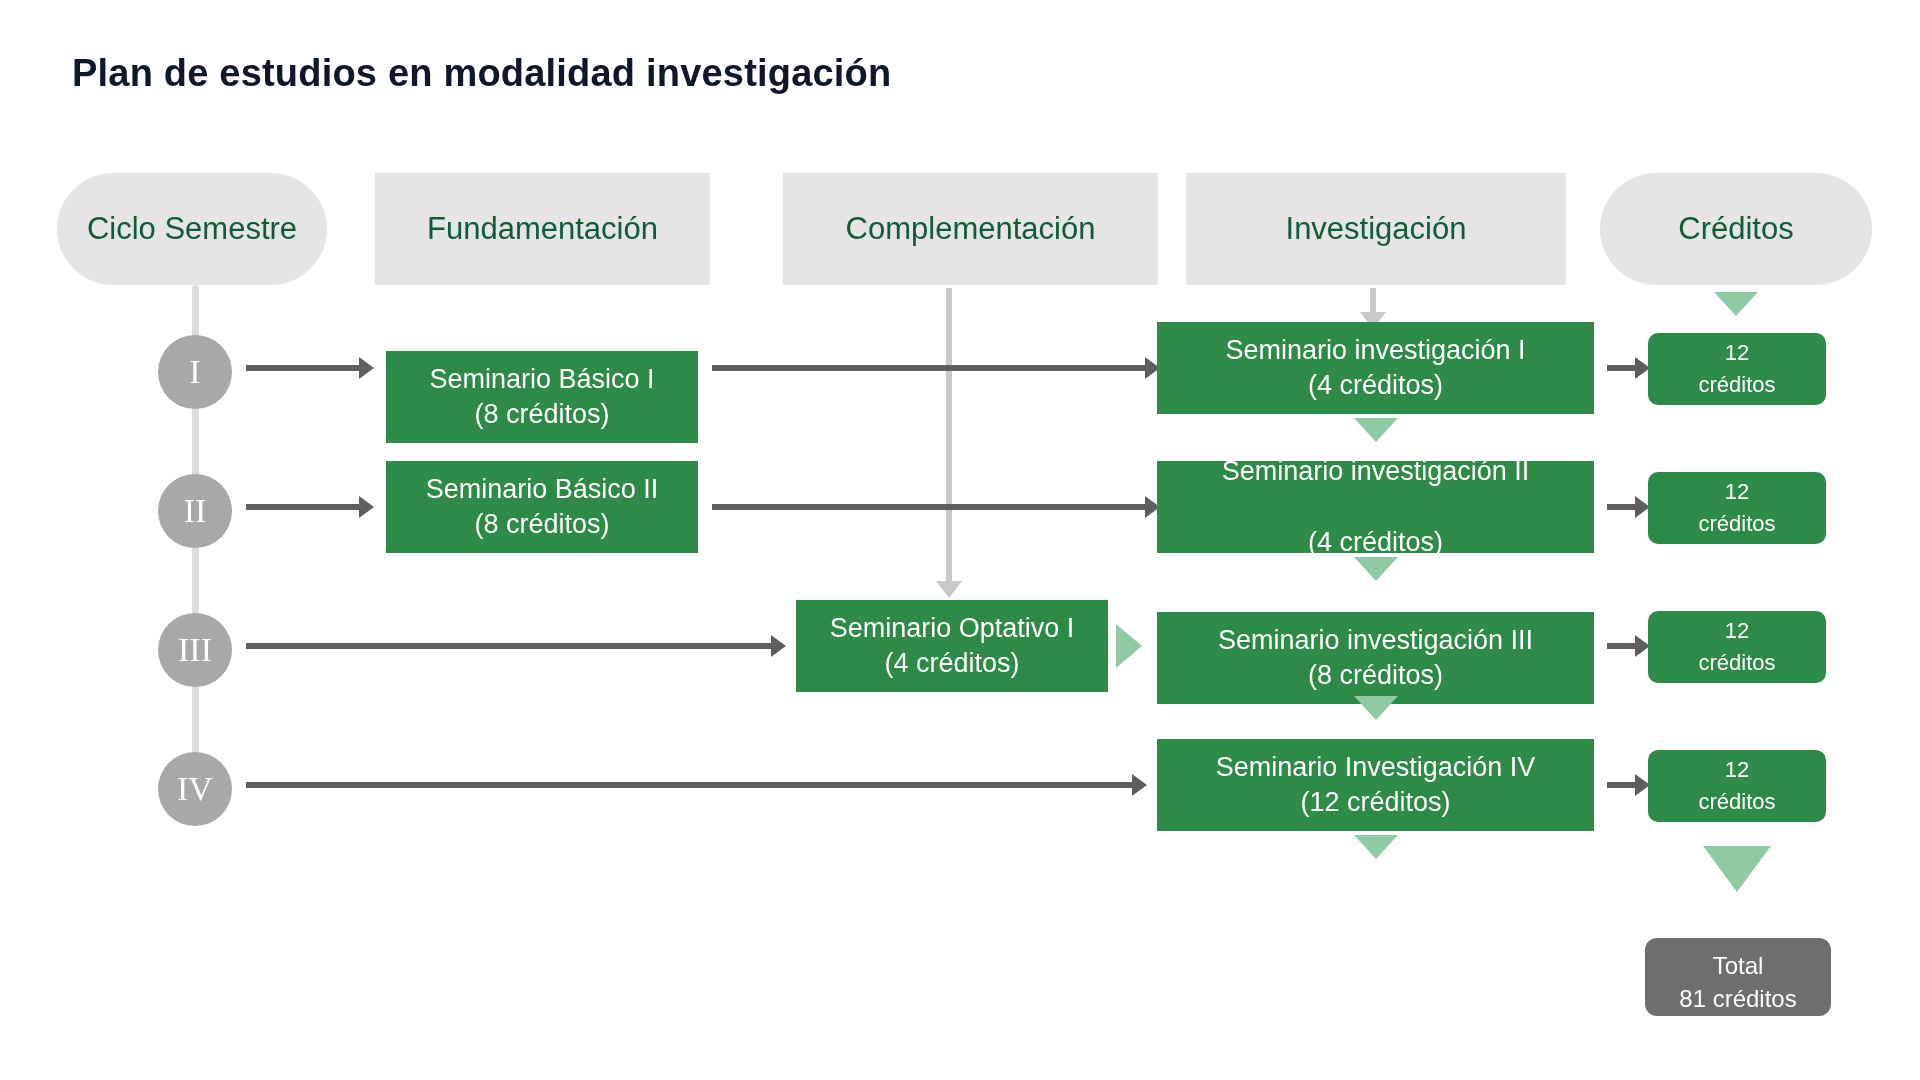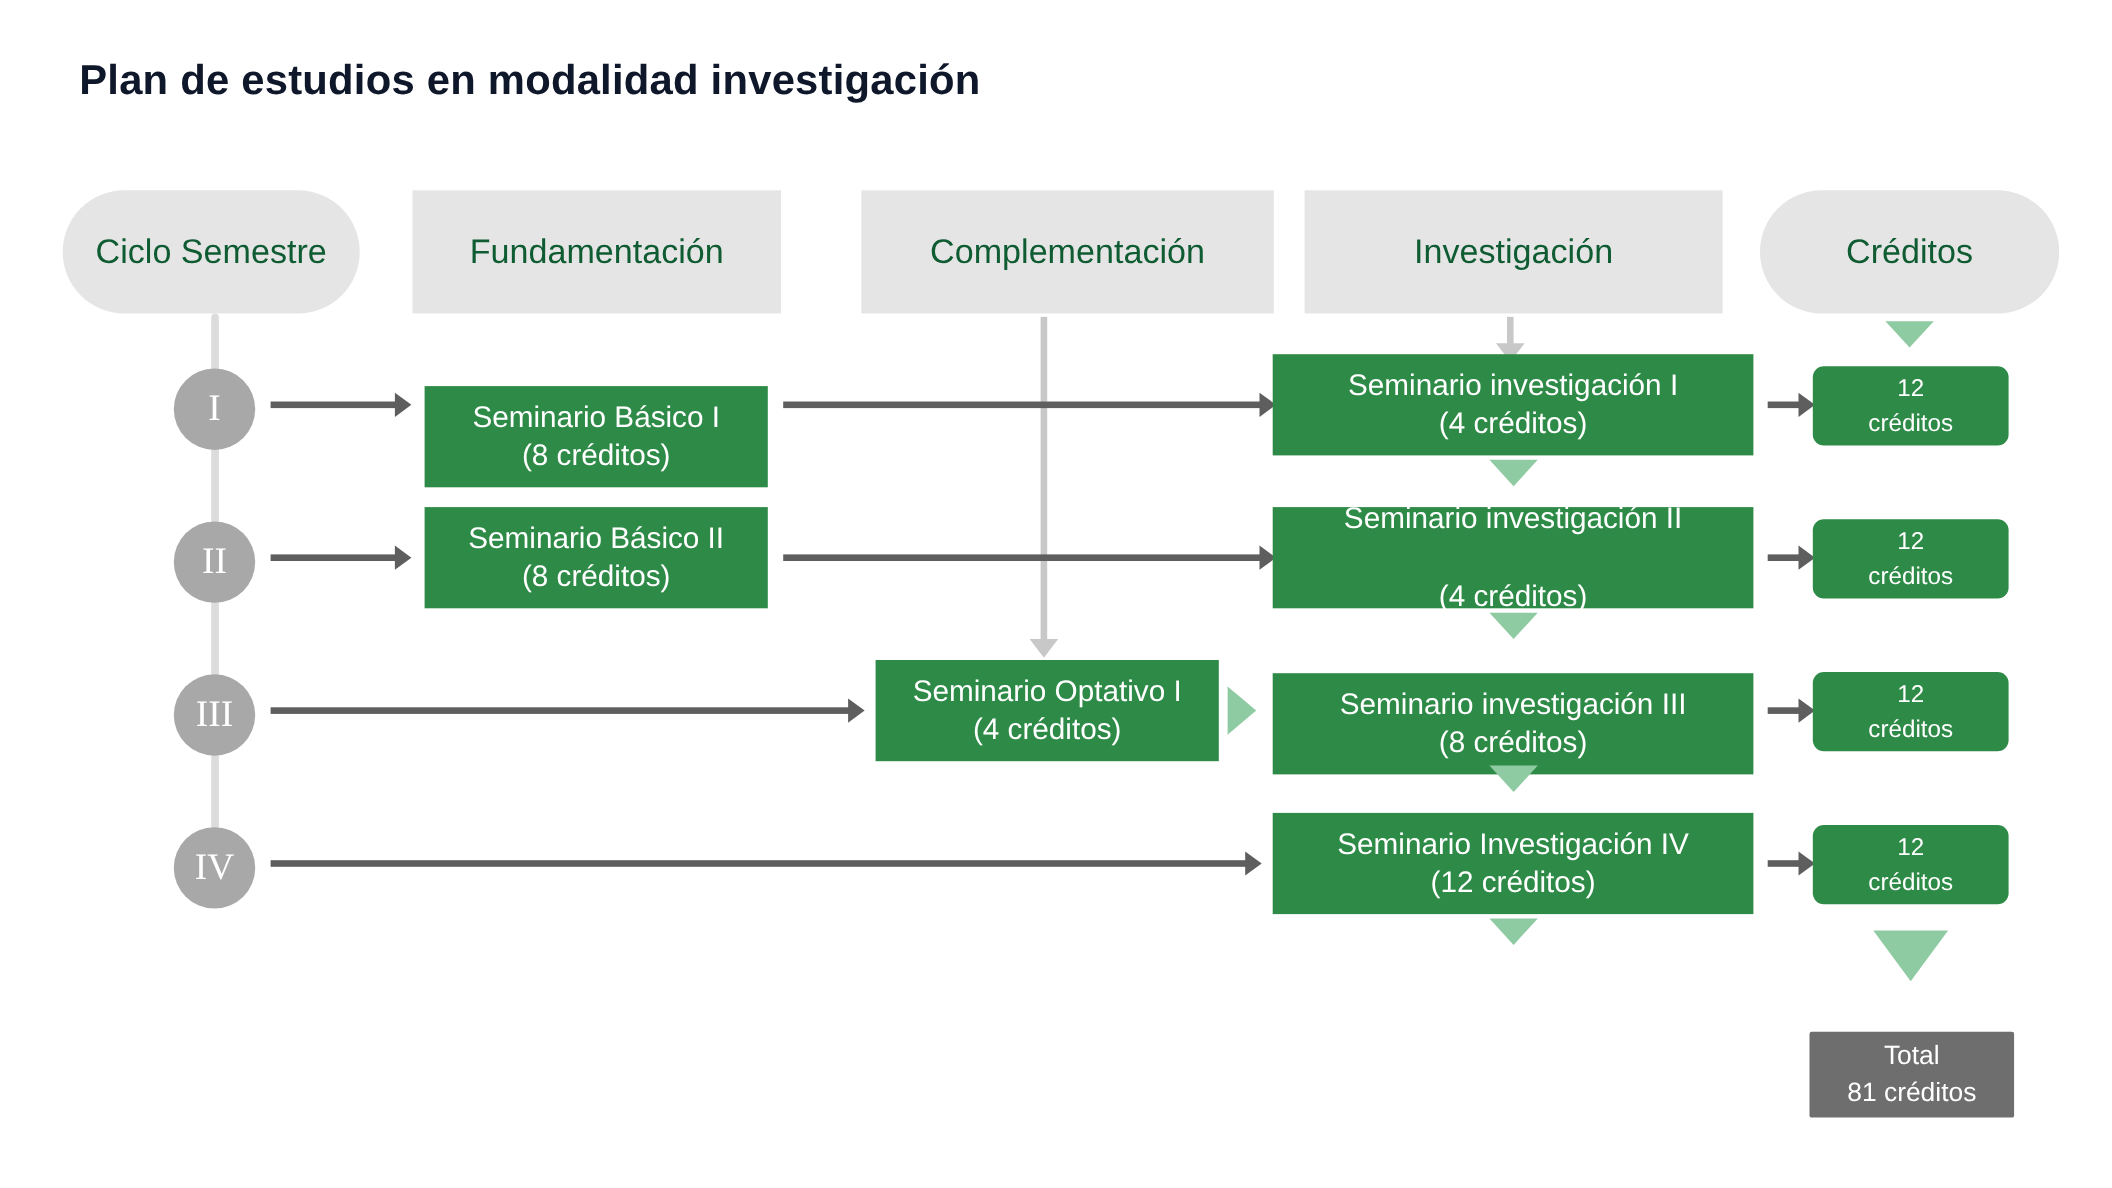--- a/index.html
+++ b/index.html
@@ -38,21 +38,21 @@
     left:158px;
   }
 
   
   .box{
     position:absolute;background:#2e8b47;color:#ffffff;
     display:flex;flex-direction:column;align-items:center;justify-content:center;
     font-size:27px;line-height:1.28;text-align:center;white-space:nowrap;
   }
   .box.rounded{border-radius:10px;font-size:22px;line-height:1.45;}
-  .box.grey{background:#6e6e6e;border-radius:2px;font-size:24px;line-height:1.4;}
+  .box.grey{background:#6e6e6e;border-radius:12px;font-size:24px;line-height:1.4;justify-content:flex-end;}
   .box .l2{display:block;}
 
   
   .harrow{position:absolute;height:6px;background:#5e5e5e;}
   .harrow::after{
     content:"";position:absolute;right:-13px;top:-8px;
     border-left:15px solid #5e5e5e;
     border-top:11px solid transparent;border-bottom:11px solid transparent;
   }
   .varrow{position:absolute;width:6px;background:#c8c8c8;}

